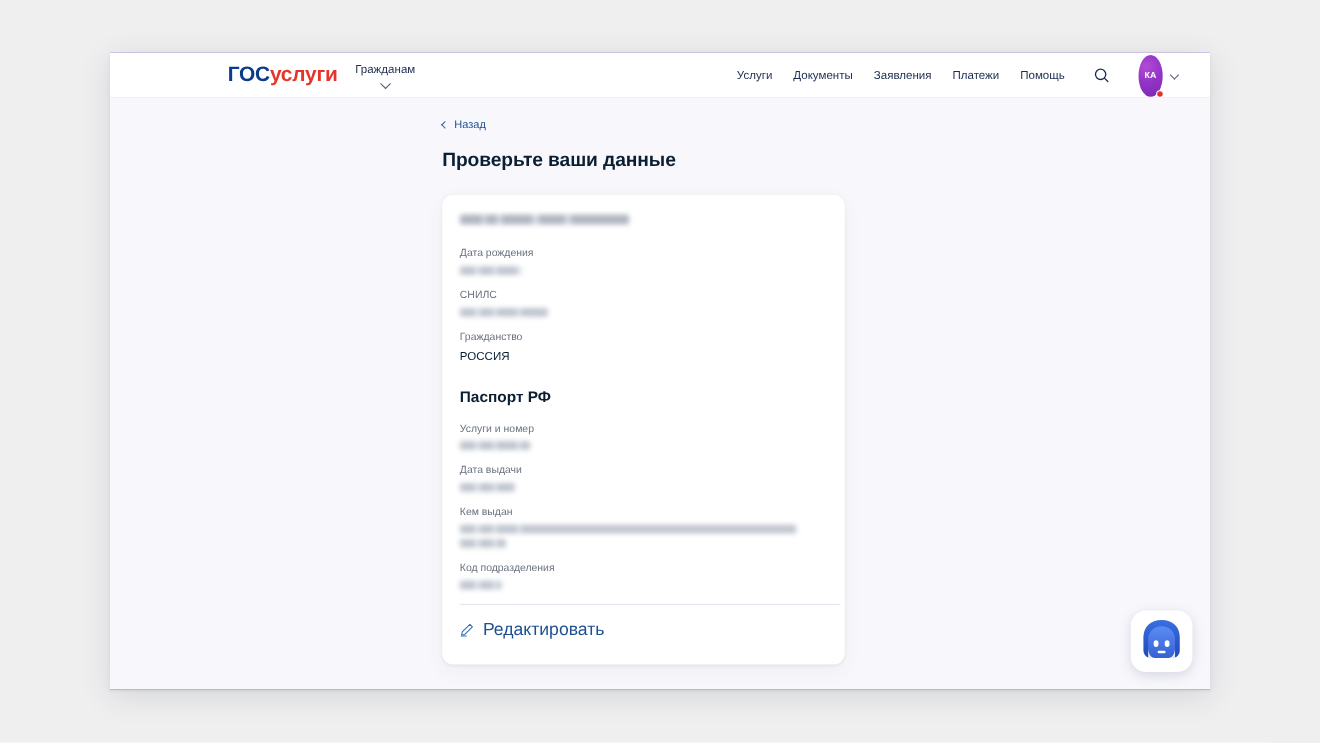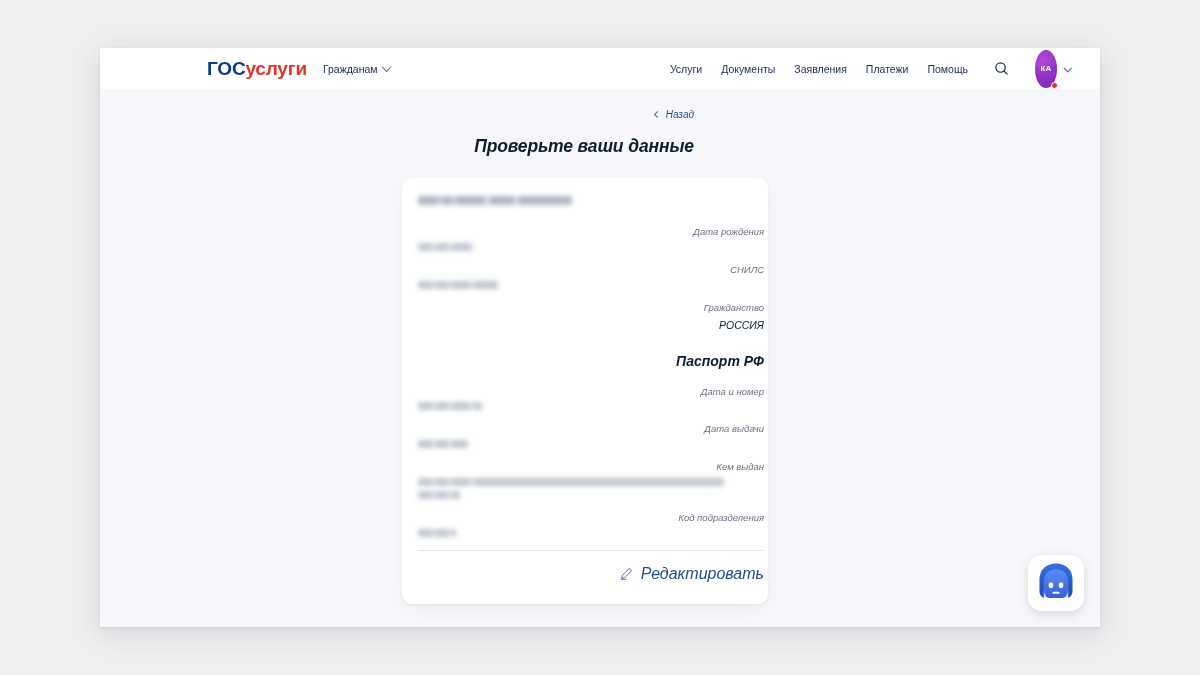--- a/index.html
+++ b/index.html
@@ -19,21 +19,20 @@
   
   #browser-window {
     position: absolute;
     left: 100px;
     top: 48px;
     width: 1000px;
     height: 579px;
     background: #6d28d9;
     box-shadow: 0 6px 26px rgba(40,44,63,0.13), 0 1px 3px rgba(40,44,63,0.08);
     overflow: hidden;
-    text-align: right;
   }
 
   
   #site-header {
     height: 41px;
     background: #ffffff;
     display: flex;
     align-items: center;
     padding: 0 30px 0 0;
     position: relative;
@@ -52,20 +51,21 @@
   .logo .uslugi { color: #e4352b; }
 
   .audience {
     margin-left: 16px;
     display: flex;
     align-items: center;
     gap: 5px;
     font-size: 10.5px;
     color: #1d2d50;
     white-space: nowrap;
+    flex-direction: column;
   }
   .chev {
     width: 7px; height: 7px;
     border-right: 1.3px solid #5b6479;
     border-bottom: 1.3px solid #5b6479;
     transform: rotate(45deg) translate(-1px,-1px);
   }
 
   #main-nav {
     margin-left: auto;
@@ -124,21 +124,20 @@
   
   #page-body {
     height: 538px;
     background: #f8f8fc;
     padding-top: 14px;
   }
 
   #content {
     width: 292px;
     margin: 0 auto 0 302px;
-    font-style: italic;
   }
 
   #back-link {
     display: inline-flex;
     align-items: center;
     gap: 6px;
     font-size: 10px;
     color: #1d4f91;
     cursor: pointer;
     margin-bottom: 16px;
@@ -323,21 +322,21 @@
         
         <div class="field">
           <div class="field-label">Гражданство</div>
           <div class="field-value">РОССИЯ</div>
         </div>
 
         <div class="section-title">Паспорт РФ</div>
 
         
         <div class="field">
-          <div class="field-label">Дата и номер</div>
+          <div class="field-label">Услуги и номер</div>
           <span class="redacted w-ser"></span>
         </div>
 
         
         <div class="field">
           <div class="field-label">Дата выдачи</div>
           <span class="redacted w-issue"></span>
         </div>
 
         

